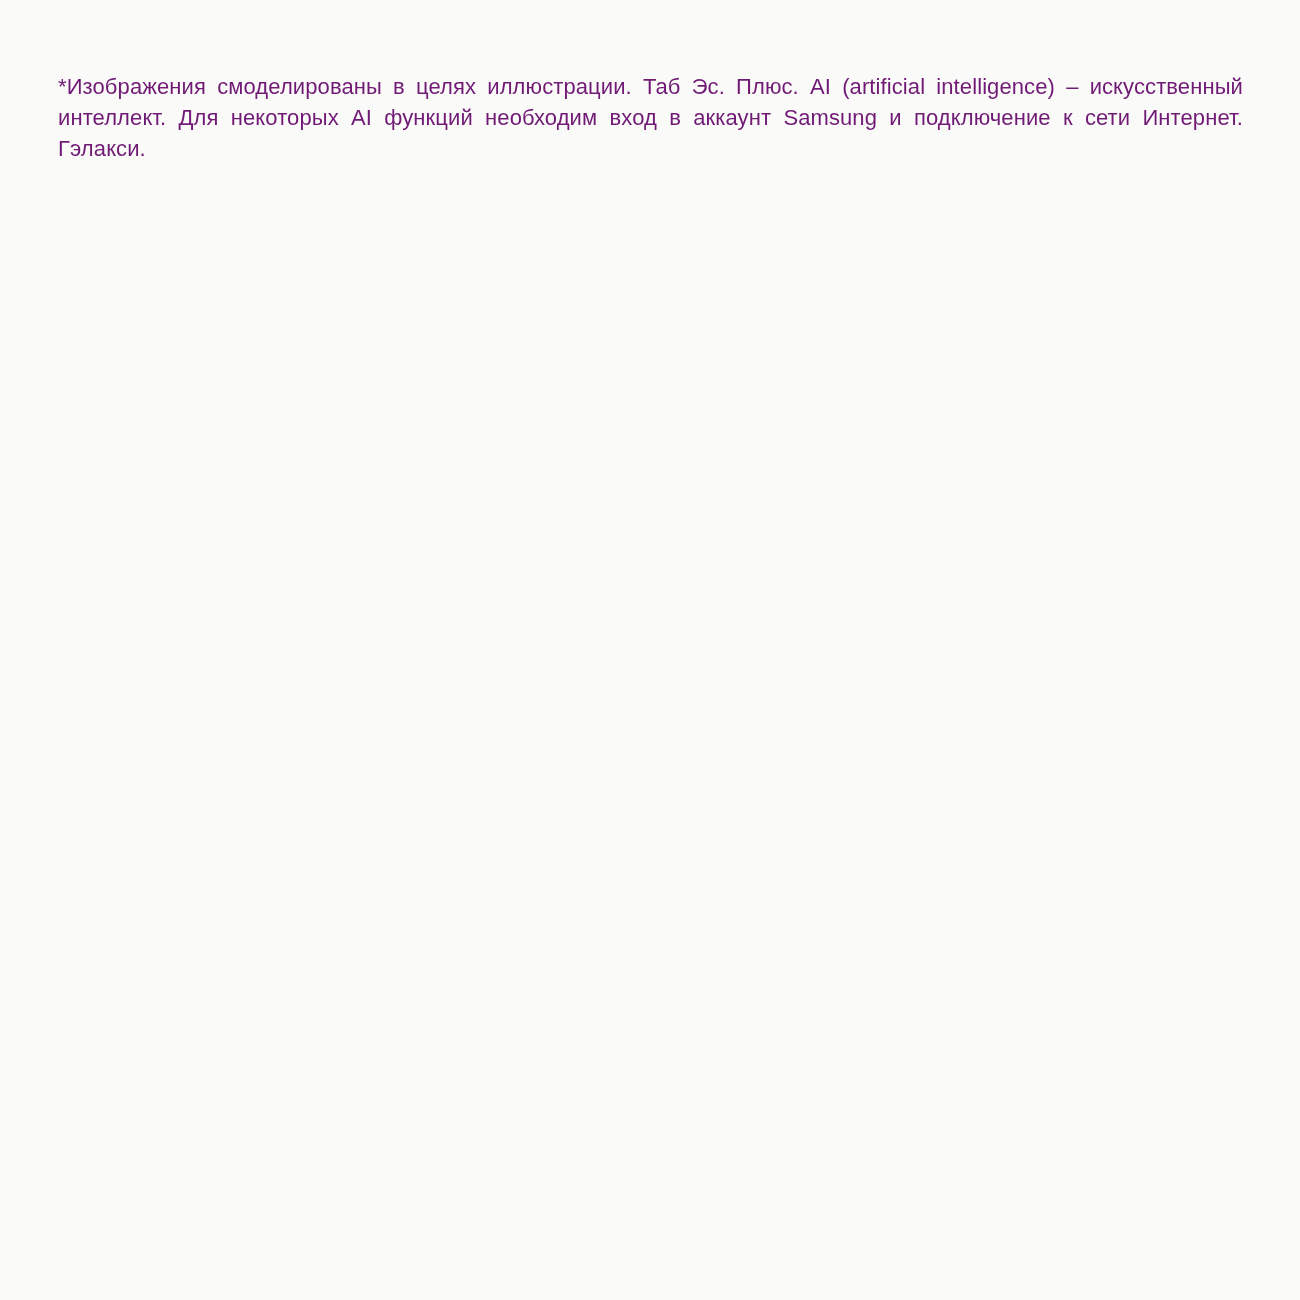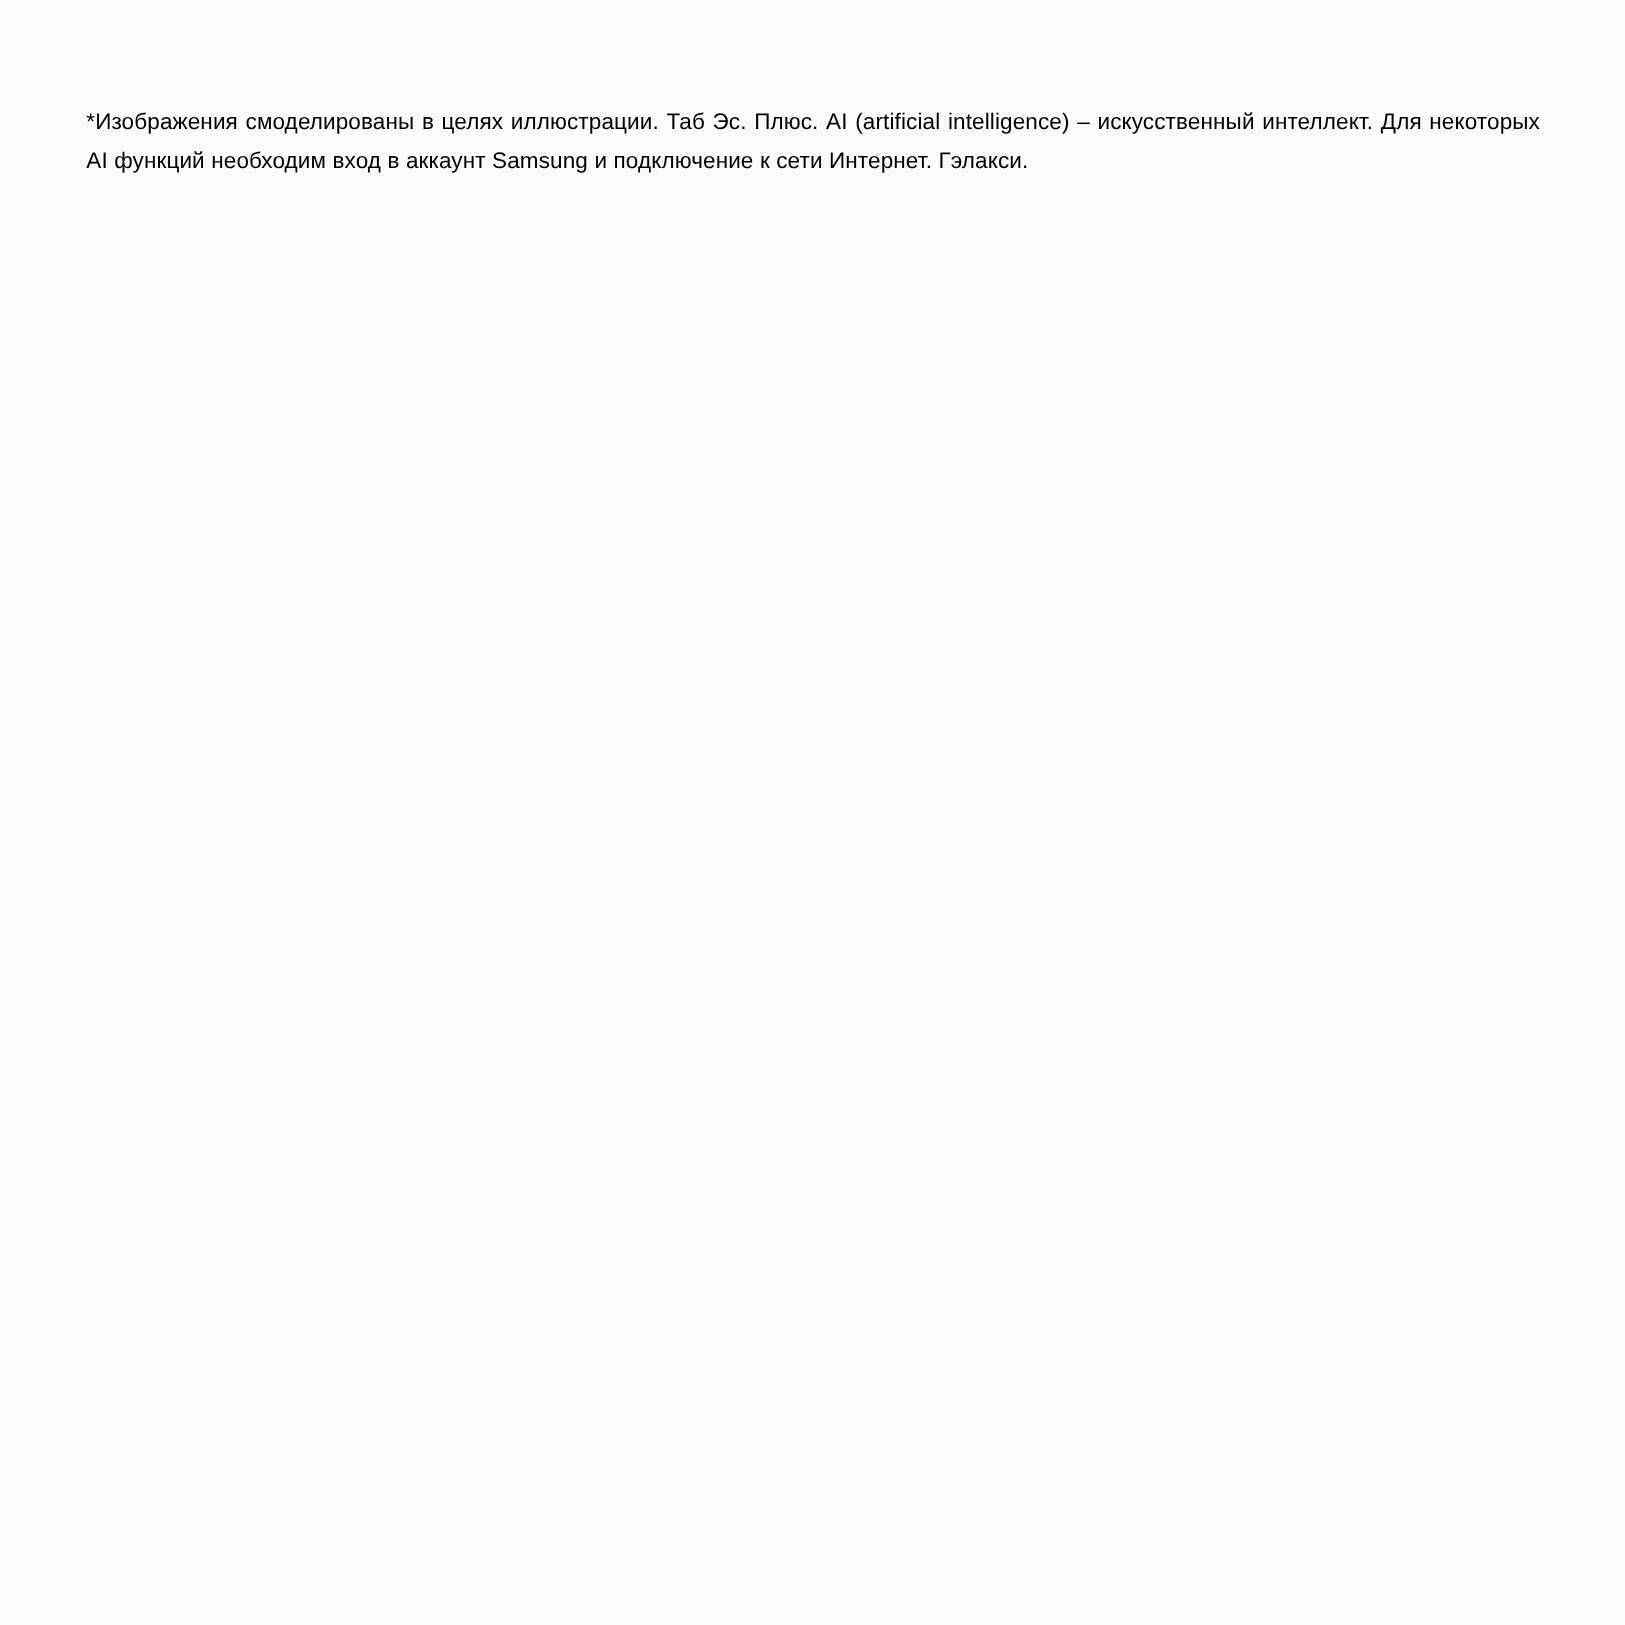--- a/index.html
+++ b/index.html
@@ -22,23 +22,23 @@
     opacity: 0.5;
     pointer-events: none;
   }
   .disclaimer-wrap {
     position: absolute;
     left: 57px;
     top: 70px;
     width: 1187px;
   }
   .disclaimer {
-    margin: 12px;
-    color: #000000;
-    font-size: 18px;
+    margin: 1px;
+    color: #701a75;
+    font-size: 22px;
     line-height: 31px;
     letter-spacing: 0.1px;
     text-align: justify;
     text-justify: inter-word;
     font-stretch: condensed;
   }
 </style>
 </head>
 <body>
 

